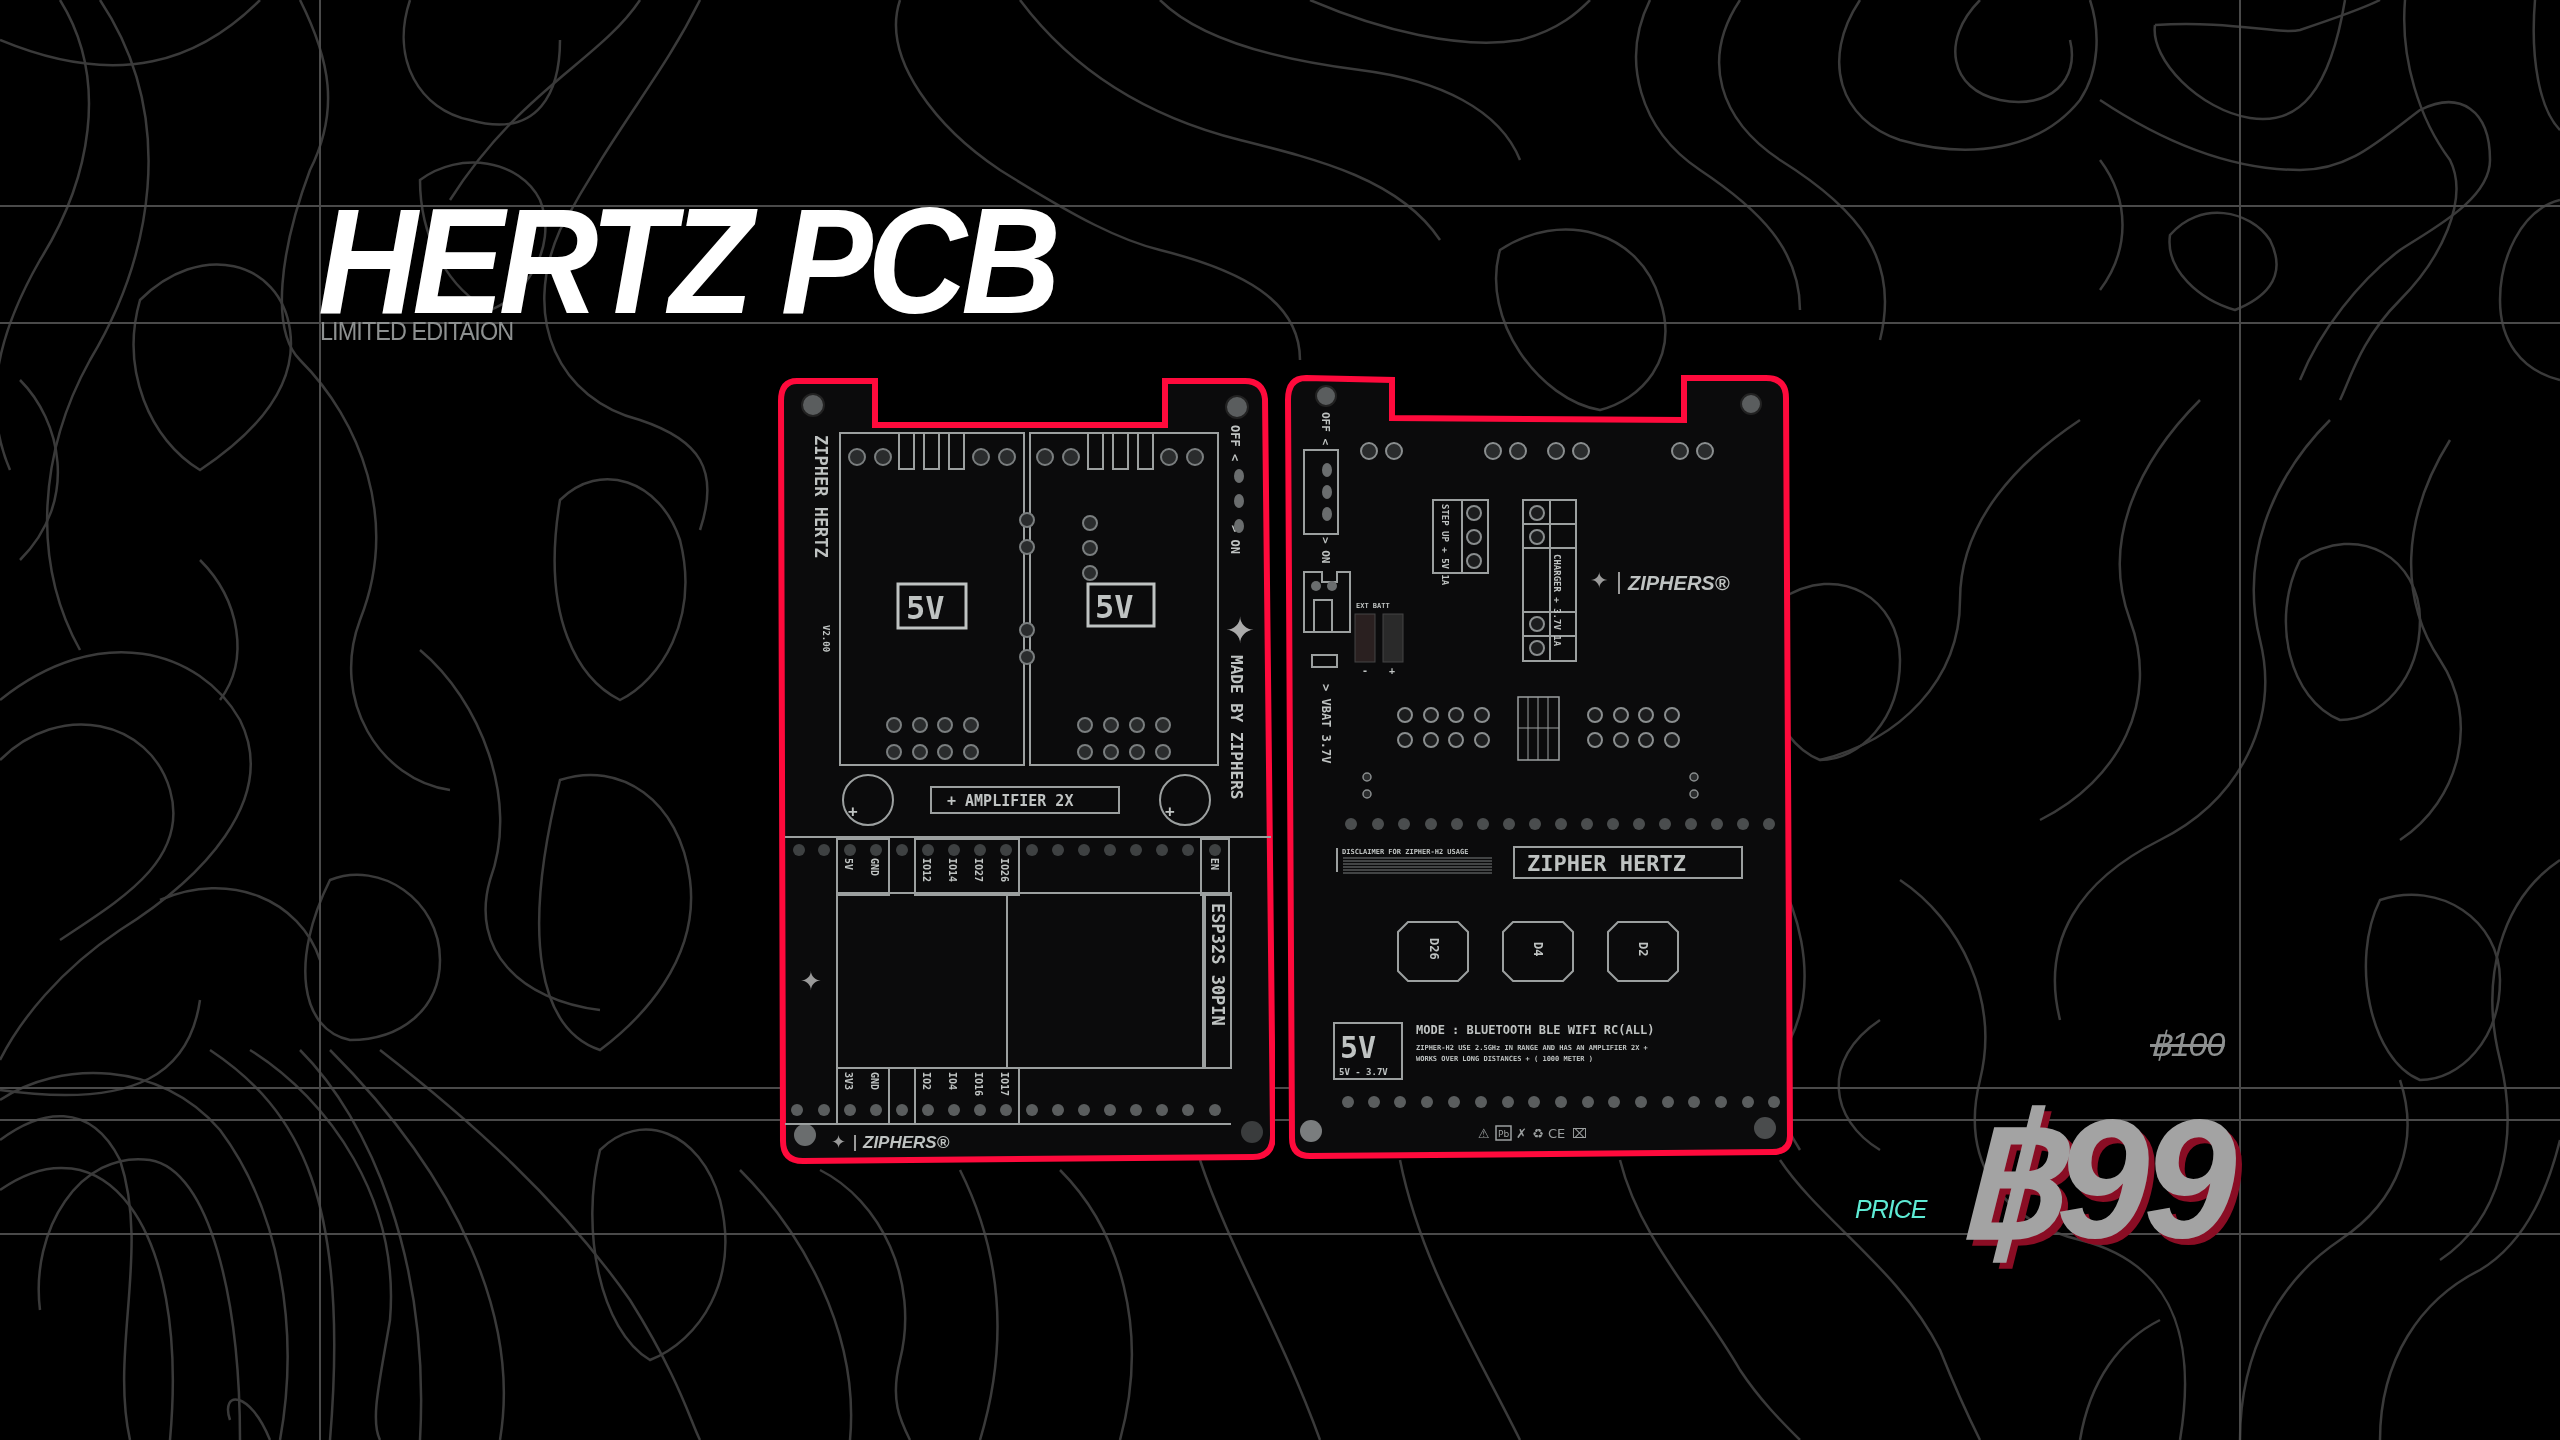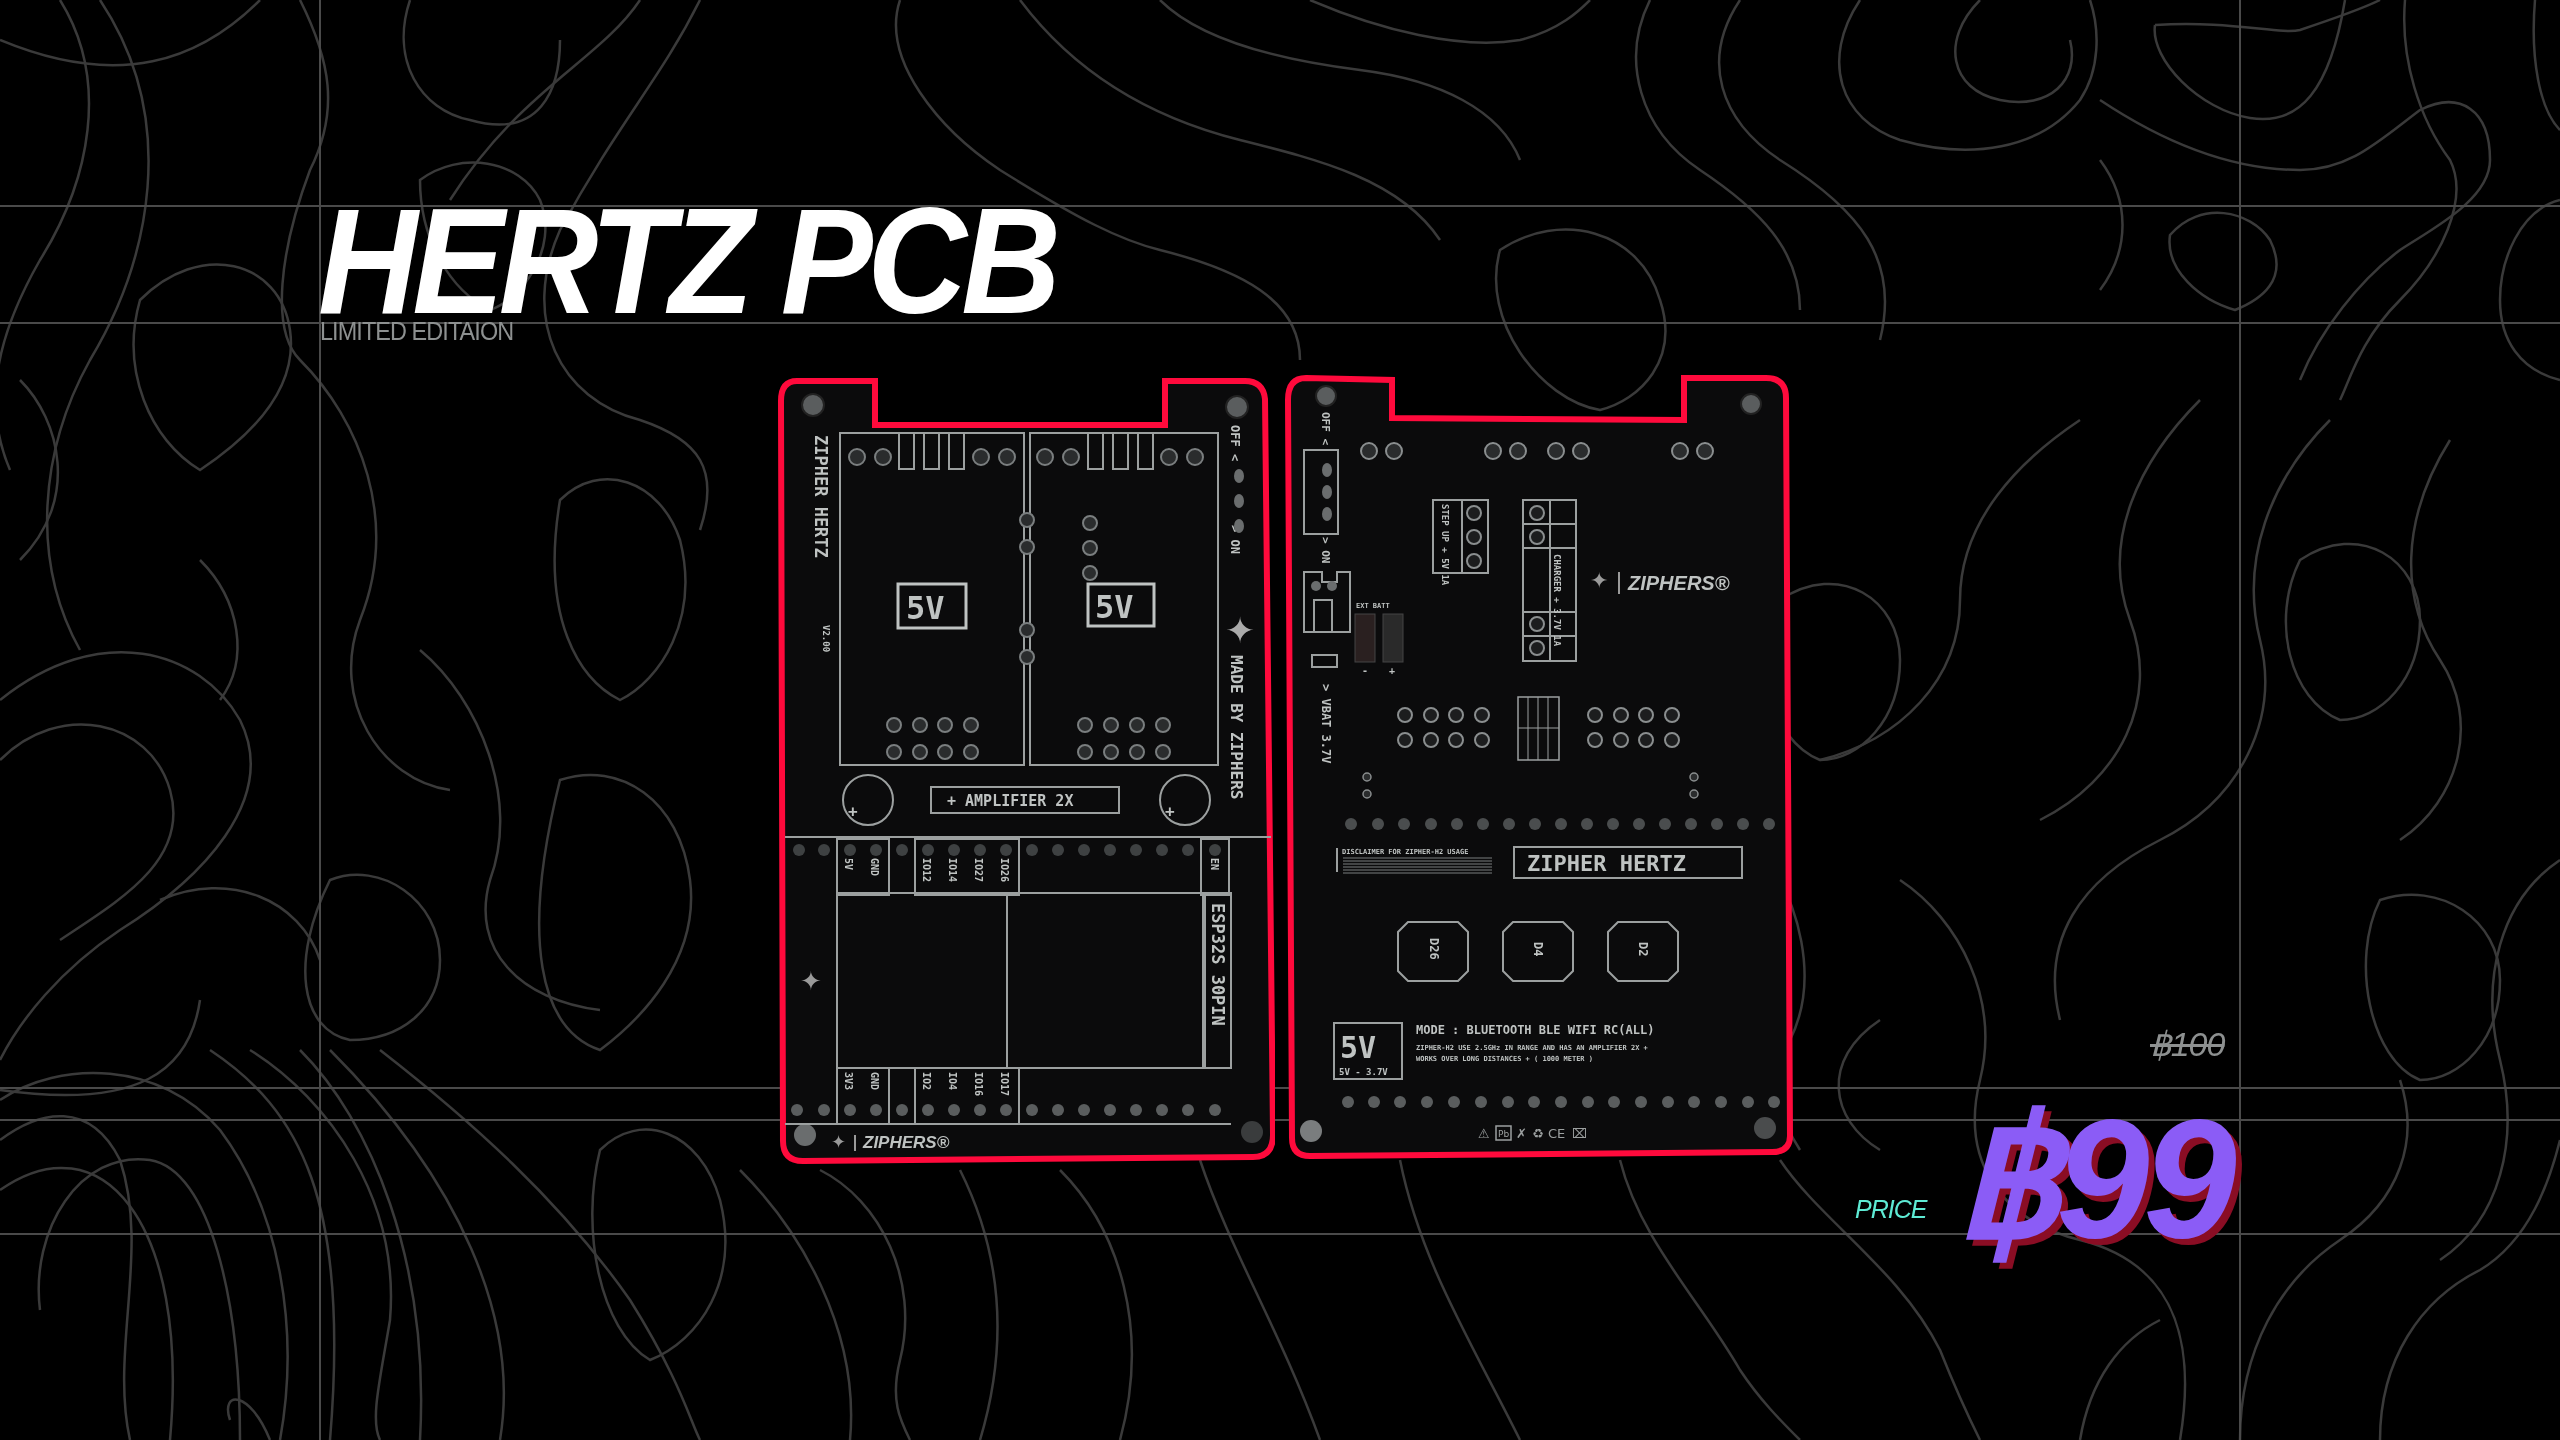--- a/index.html
+++ b/index.html
@@ -11,21 +11,21 @@
   .title{position:absolute;left:318px;top:186px;color:#fff;font-family:"Liberation Sans",sans-serif;font-weight:700;font-style:italic;font-size:150px;line-height:150px;letter-spacing:-6px;transform:scaleX(0.92);transform-origin:left top;white-space:nowrap;}
   .subtitle{position:absolute;left:320px;top:316px;color:#8d9090;font-family:"Liberation Sans",sans-serif;font-size:26px;letter-spacing:-1px;transform:scaleX(0.9);transform-origin:left top;white-space:nowrap;}
 
   .board{position:absolute;}
   .board svg{display:block;}
   .mono{font-family:"DejaVu Sans Mono",monospace;font-weight:700;fill:#bfc3c2;}
   .sans{font-family:"Liberation Sans",sans-serif;font-weight:700;font-style:italic;fill:#bfc3c2;}
 
   .price-label{position:absolute;left:1855px;top:1195px;color:#5eead4;font-family:Liberation Sans, sans-serif;font-style:italic;font-size:25px;letter-spacing:-1px;}
   .price-old{position:absolute;left:2150px;top:1024px;color:#8d9090;font-family:"Liberation Sans",sans-serif;font-style:italic;font-size:34px;text-decoration:line-through;letter-spacing:-1px;}
-  .price-new{position:absolute;left:1955px;top:1095px;color:#8b5cf6;font-family:"Liberation Sans",sans-serif;font-weight:700;font-style:italic;font-size:168px;line-height:168px;letter-spacing:-6px;text-shadow:6px 6px 0 #8a0d24;white-space:nowrap;}
+  .price-new{position:absolute;left:1955px;top:1095px;color:#a3a3a3;font-family:"Liberation Sans",sans-serif;font-weight:700;font-style:italic;font-size:168px;line-height:168px;letter-spacing:-6px;text-shadow:6px 6px 0 #8a0d24;white-space:nowrap;}
 </style>
 </head>
 <body>
 
 <svg class="bg-svg" viewBox="0 0 2560 1440" fill="none" stroke="#3a3a3a" stroke-width="2.5">
   <path d="M0 40 C120 90 200 60 260 0"></path>
   <path d="M60 0 C110 80 90 180 40 260 C0 330 -20 400 10 470"></path>
   <path d="M100 0 C180 120 150 260 90 360 C40 450 30 560 80 650"></path>
   <path d="M140 300 C200 240 280 260 290 330 C300 400 230 450 200 470 C150 440 120 370 140 300Z"></path>
   <path d="M0 700 C100 620 200 650 240 720 C280 800 200 880 120 930 C60 970 20 1020 0 1060"></path>

